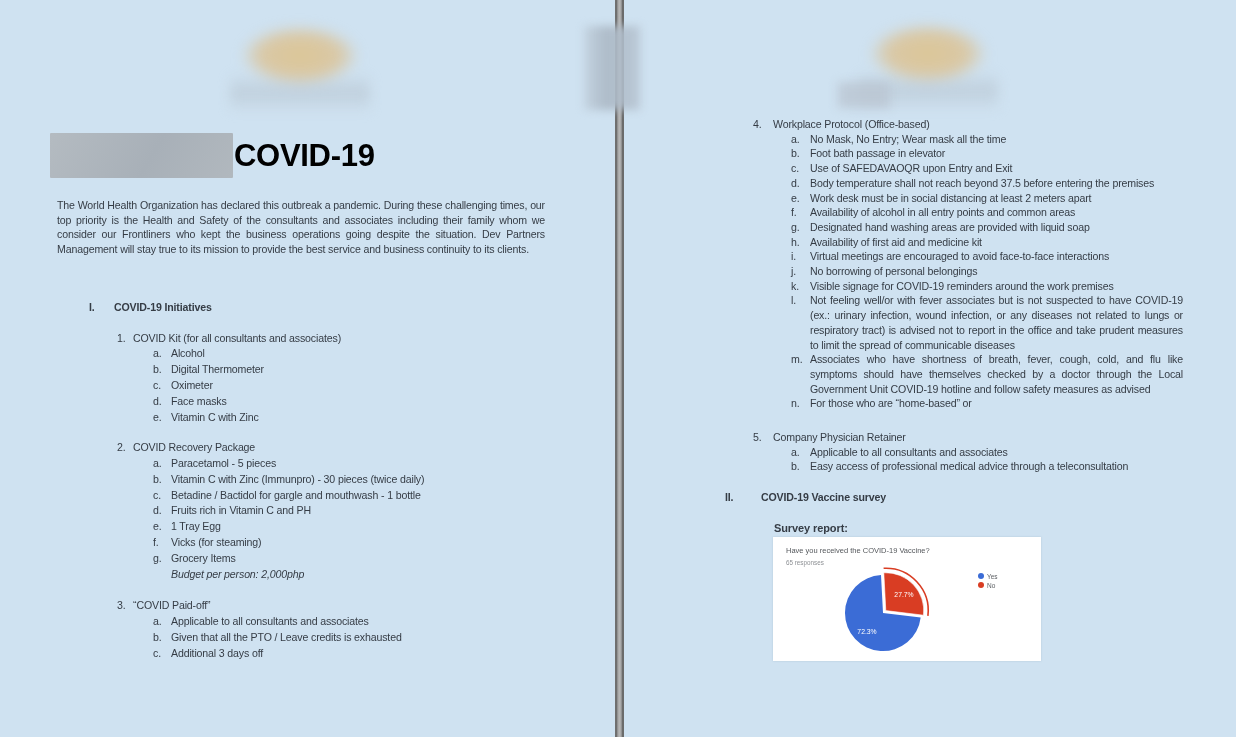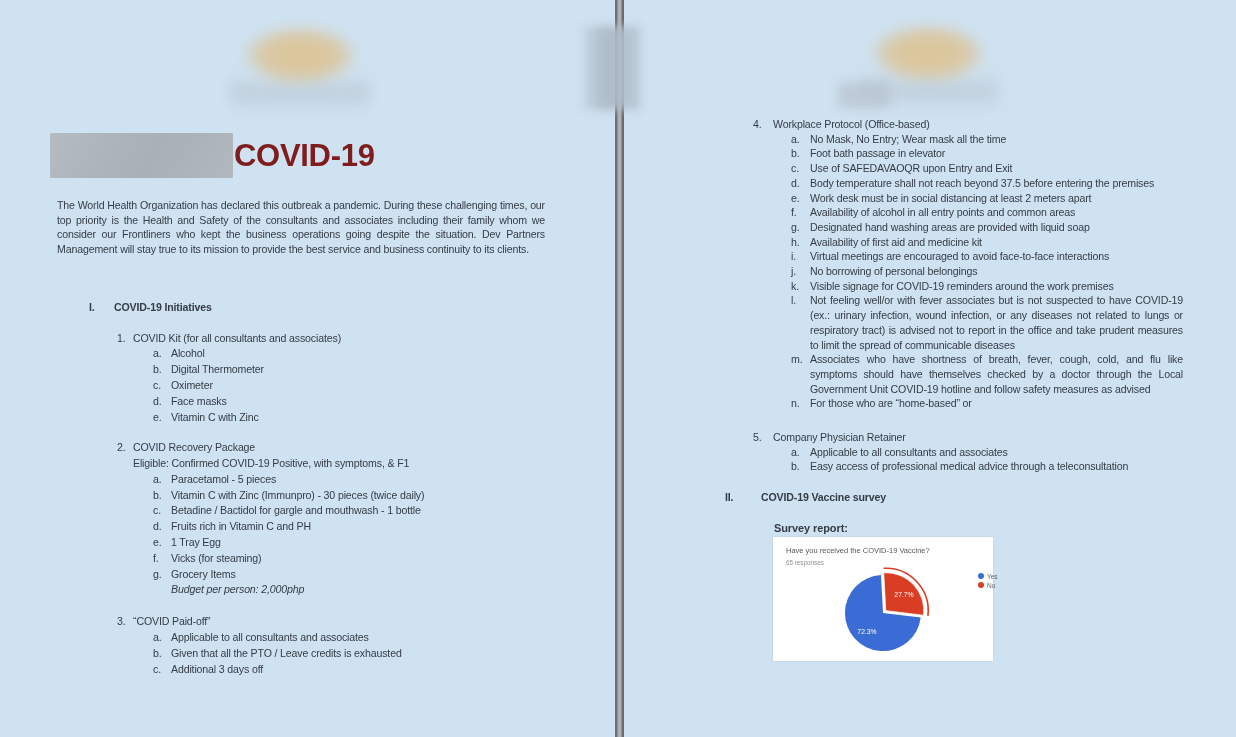--- a/index.html
+++ b/index.html
@@ -21,21 +21,21 @@
 
   .body-text { font-size:10.6px; line-height:14.7px; letter-spacing:-0.15px; }
 
   
   .title-row { display:flex; align-items:stretch; margin-left:-7px; height:45px; }
   .redact-title {
     width:183px; height:45px; flex:none;
     background:linear-gradient(120deg,#b4bbc1,#a8b0b8 55%,#b1b8be);
     border-radius:1px; filter:blur(0.6px);
   }
-  .doc-title { font-size:31px; font-weight:700; color:#7f1d1d; line-height:45px; margin-left:1px; letter-spacing:-0.3px; }
+  .doc-title { font-size:31px; font-weight:700; color:#000000; line-height:45px; margin-left:1px; letter-spacing:-0.3px; }
 
   .intro { margin-top:20px; text-align:justify; }
 
   .roman-row { display:flex; font-weight:700; }
   .left .roman-row { margin-left:32px; margin-top:43px; }
   .left .roman-row .marker { width:25px; flex:none; }
   .right .roman-row { margin-left:0; margin-top:16px; }
   .right .roman-row .marker { width:36px; flex:none; }
 
   .list-block { font-size:10.6px; letter-spacing:-0.15px; }
@@ -64,21 +64,21 @@
   .item-note { margin-left:114px; font-style:italic; }
 
   .vaccine-note { margin-left:45px; margin-top:2px; font-style:italic; font-weight:600;
                   font-size:10.6px; line-height:15px; letter-spacing:-0.15px; max-width:412px; }
   .note-redact { display:inline-block; width:18px; height:13px; background:#b7bdc3;
                  vertical-align:-2px; margin:0 4px 0 3px; border-radius:1px; filter:blur(0.5px); }
 
   .survey-label { margin-left:49px; margin-top:17px; font-weight:700; font-size:11px; letter-spacing:-0.1px; }
 
   
-  .chart-card { margin-left:48px; margin-top:3px; width:220px; height:124px; background:#ffffff;
+  .chart-card { margin-left:48px; margin-top:3px; width:268px; height:124px; background:#ffffff;
                 position:relative; box-shadow:0 0 2px rgba(40,70,100,0.15); }
   .chart-title { position:absolute; left:13px; top:9px;  font-size:7.5px; color:#55585c; letter-spacing:0; }
   .chart-sub   { position:absolute; left:13px; top:22px; font-size:6.3px; color:#8d9094; letter-spacing:0; }
   .pie-svg { position:absolute; left:0; top:0; }
   .legend { position:absolute; left:205px; top:36px; display:flex; flex-direction:column; gap:2px; }
   .legend-row { display:flex; align-items:center; gap:3px; font-size:6.5px; color:#5c5f63; }
   .legend-dot { width:6px; height:6px; border-radius:50%; flex:none; }
 
   
   .blur { position:absolute; z-index:3; pointer-events:none; }
@@ -151,21 +151,20 @@
           <span class="sub-text">Vitamin C with Zinc</span>
         </div>
       </div>
   </div>
 
   <div class="list-block" id="item2">
     <div class="num-row">
       <span class="marker">2.</span>
       <span>COVID Recovery Package</span>
     </div>
-    <div class="item-subtitle">Eligible: Confirmed COVID-19 Positive, with symptoms, &amp; F1</div>
     <div>
 
         <div class="sub-row">
           <span class="marker">a.</span>
           <span class="sub-text">Paracetamol - 5 pieces</span>
         </div>
 
         <div class="sub-row">
           <span class="marker">b.</span>
           <span class="sub-text">Vitamin C with Zinc (Immunpro) - 30 pieces (twice daily)</span>

